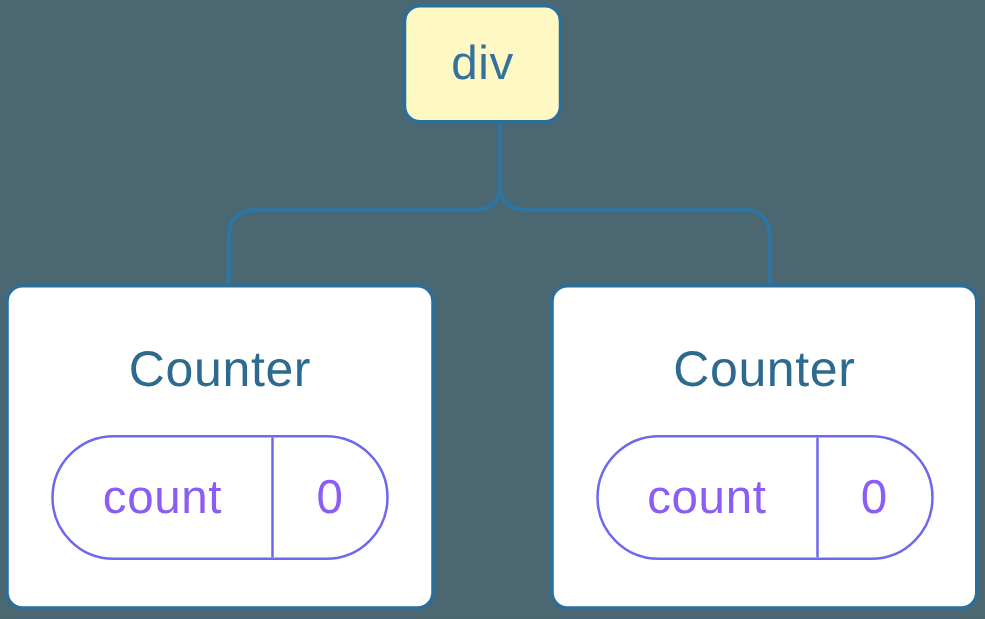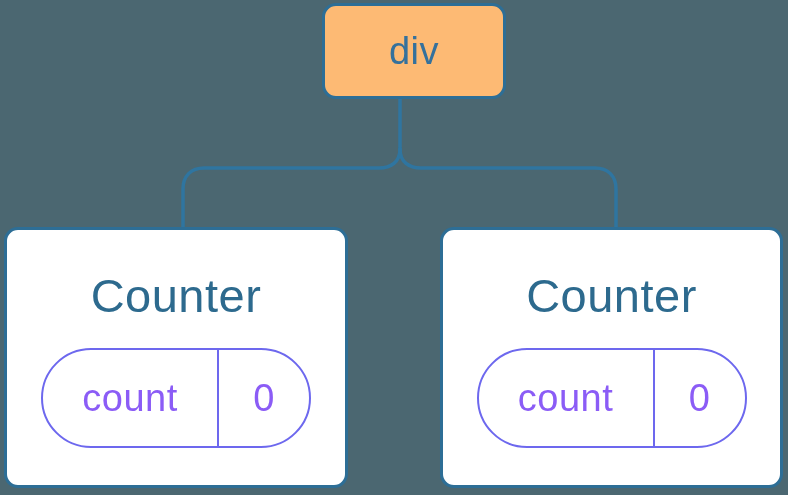--- a/index.html
+++ b/index.html
@@ -23,23 +23,23 @@
     left: 0;
     top: 0;
     width: 788px;
     height: 495px;
     pointer-events: none;
   }
   .node-root {
     position: absolute;
     left: 322px;
     top: 3px;
-    width: 184px;
+    width: 128px;
     height: 96px;
-    background: #fdba74;
+    background: #fef9c3;
     border: 3px solid #2d6e96;
     border-radius: 14px;
     box-sizing: border-box;
     display: flex;
     align-items: center;
     justify-content: center;
   }
   .node-root-label {
     font-size: 38px;
     font-weight: 500;
@@ -55,21 +55,21 @@
     border-radius: 14px;
     box-sizing: border-box;
     display: flex;
     flex-direction: column;
     align-items: center;
     padding-top: 42px;
   }
   .card-left  { left: 4px;   width: 344px; }
   .card-right { left: 440px; width: 343px; }
   .card-title {
-    font-size: 47px;
+    font-size: 40px;
     font-weight: 500;
     color: #2d6a8e;
     line-height: 48px;
     letter-spacing: 0.5px;
   }
   .pill {
     margin-top: 28px;
     width: 270px;
     height: 100px;
     border: 2px solid #6d68ee;

